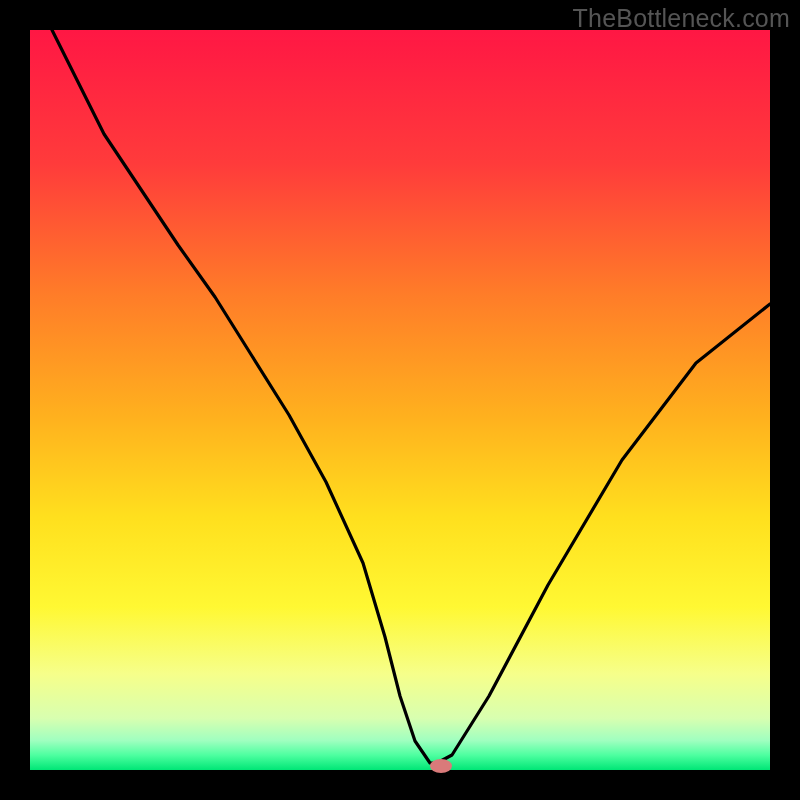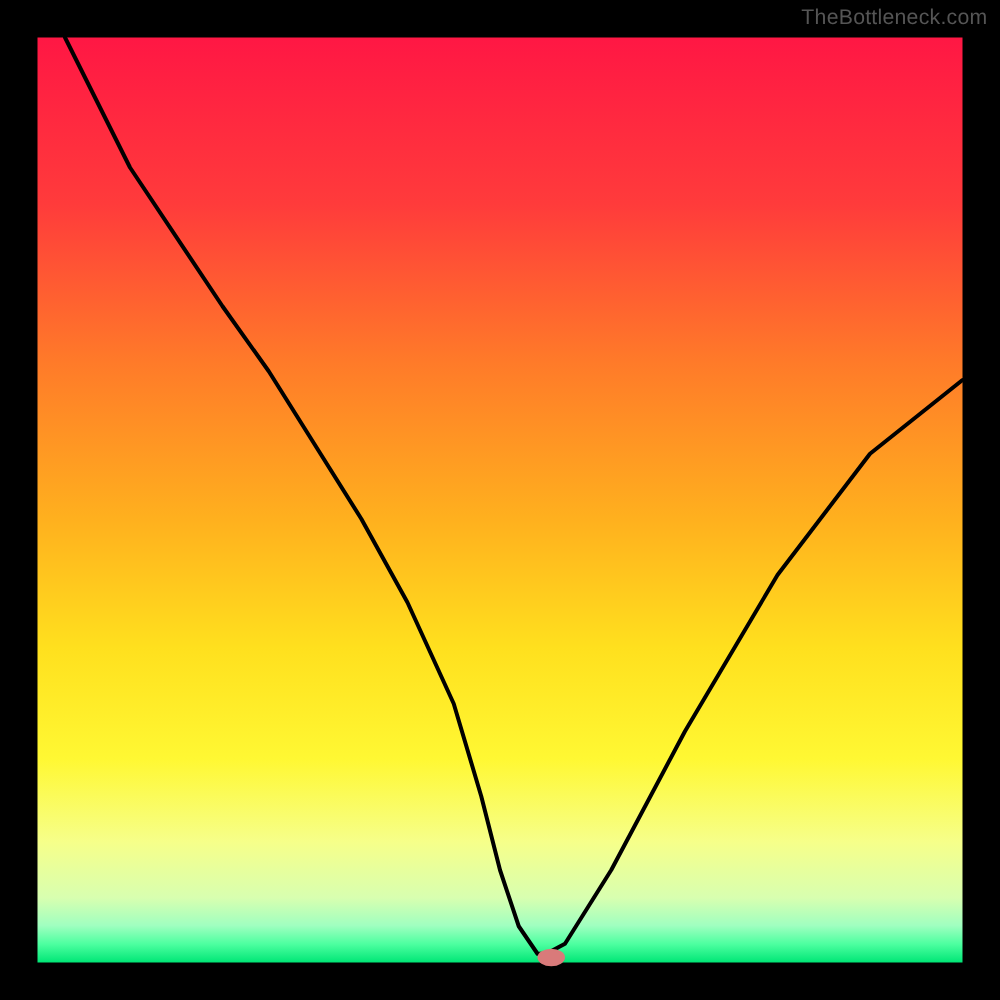--- a/index.html
+++ b/index.html
@@ -16,21 +16,21 @@
     top: 0;
     left: 0;
     width: 800px;
     height: 800px;
   }
   .watermark {
     position: absolute;
     top: 4px;
     right: 10px;
     color: #555;
-    font-size: 17px;
+    font-size: 25px;
     font-weight: 500;
     letter-spacing: 0.2px;
   }
   svg {
     display: block;
   }
 </style>
 </head>
 <body>
 

